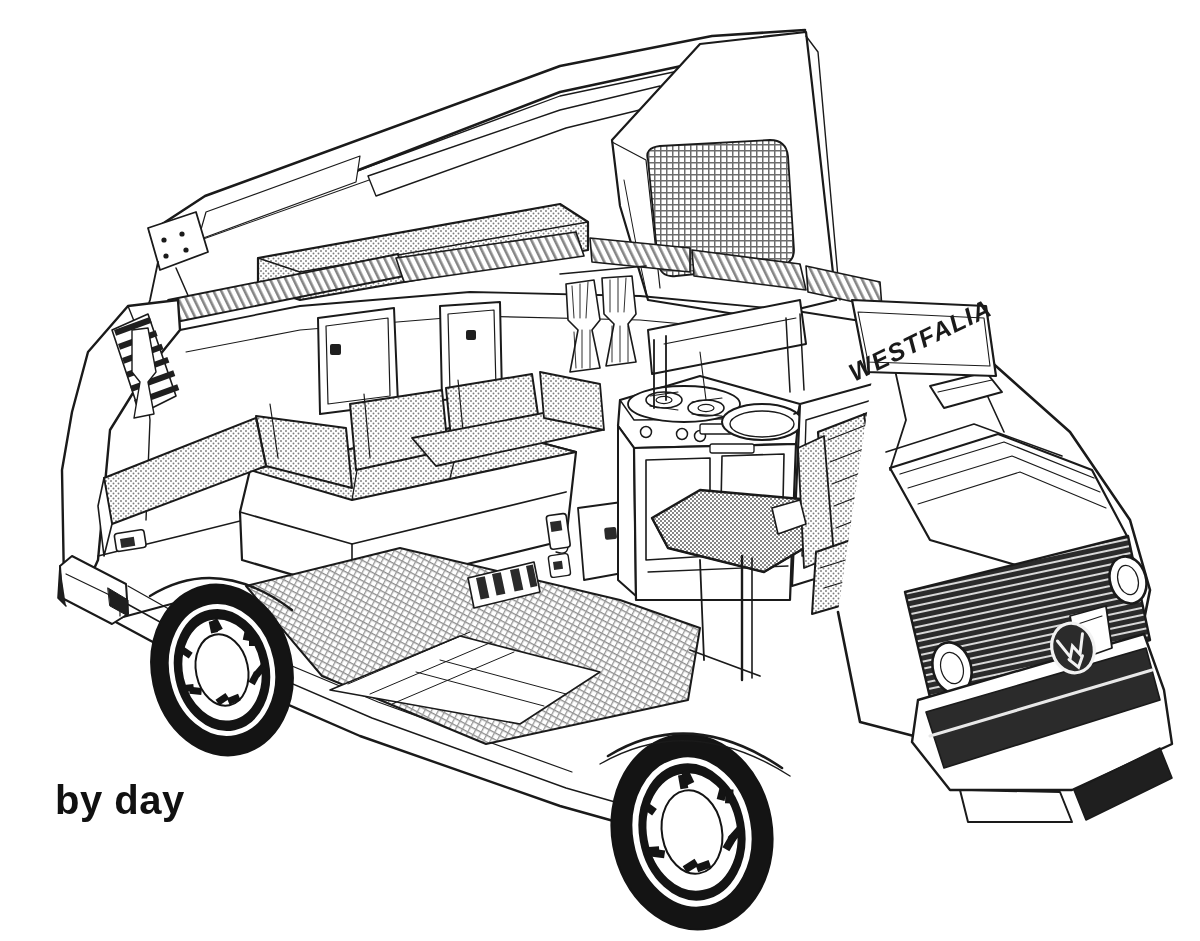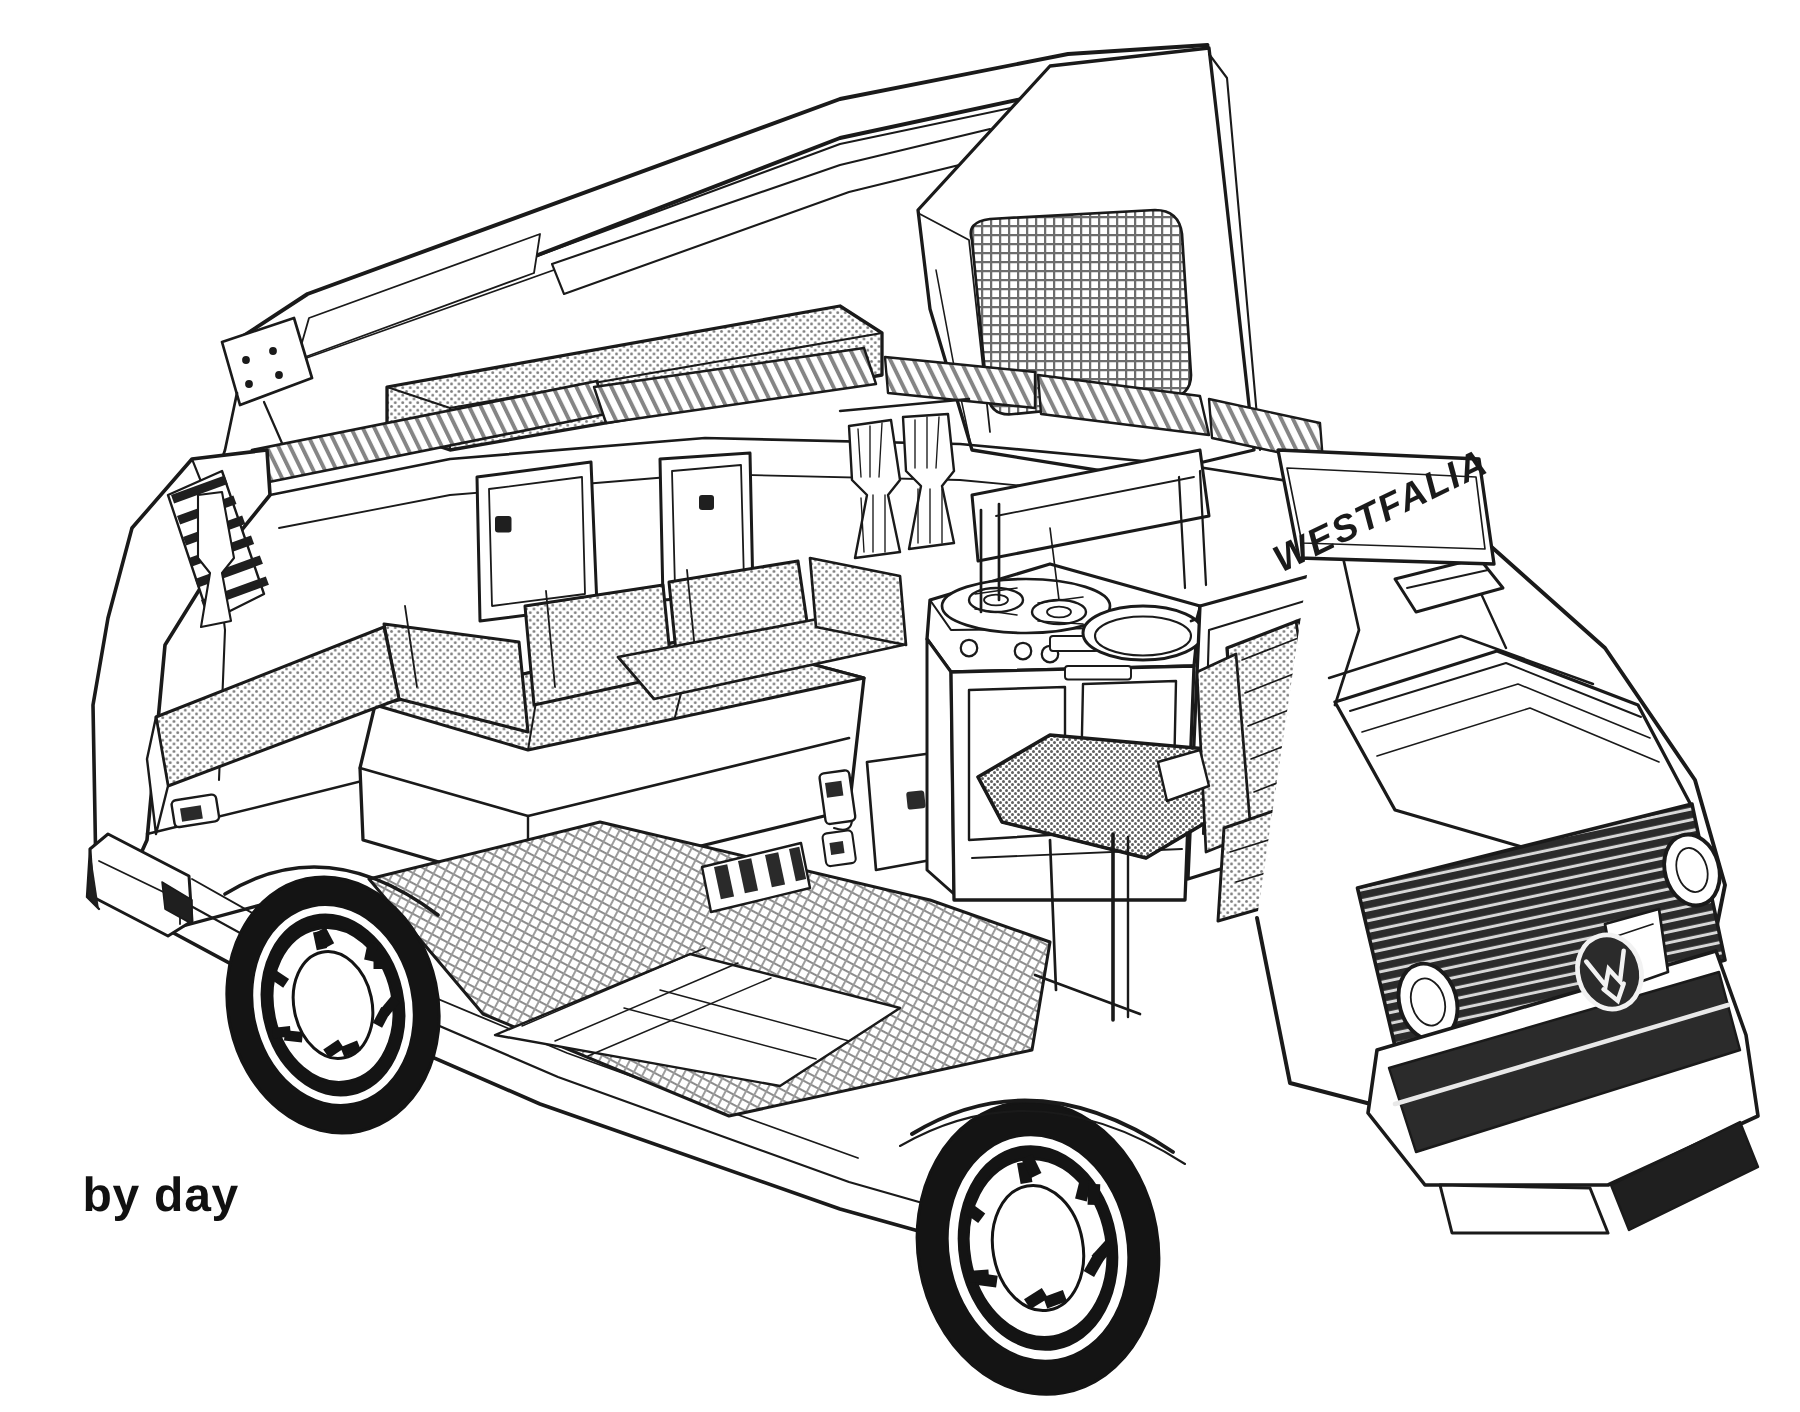--- a/index.html
+++ b/index.html
@@ -32,21 +32,21 @@
     left: 0; top: 0;
     width: 1200px;
     height: 941px;
     pointer-events: none;
   }
   #caption-by-day {
     position: absolute;
     left: 55px;
     top: 780px;
     font-family: "Liberation Sans", sans-serif;
-    font-size: 32px;
+    font-size: 40px;
     font-weight: bold;
     letter-spacing: 0.5px;
     color: #111111;
     line-height: 1;
     white-space: nowrap;
   }
 </style>
 </head>
 <body>
 

